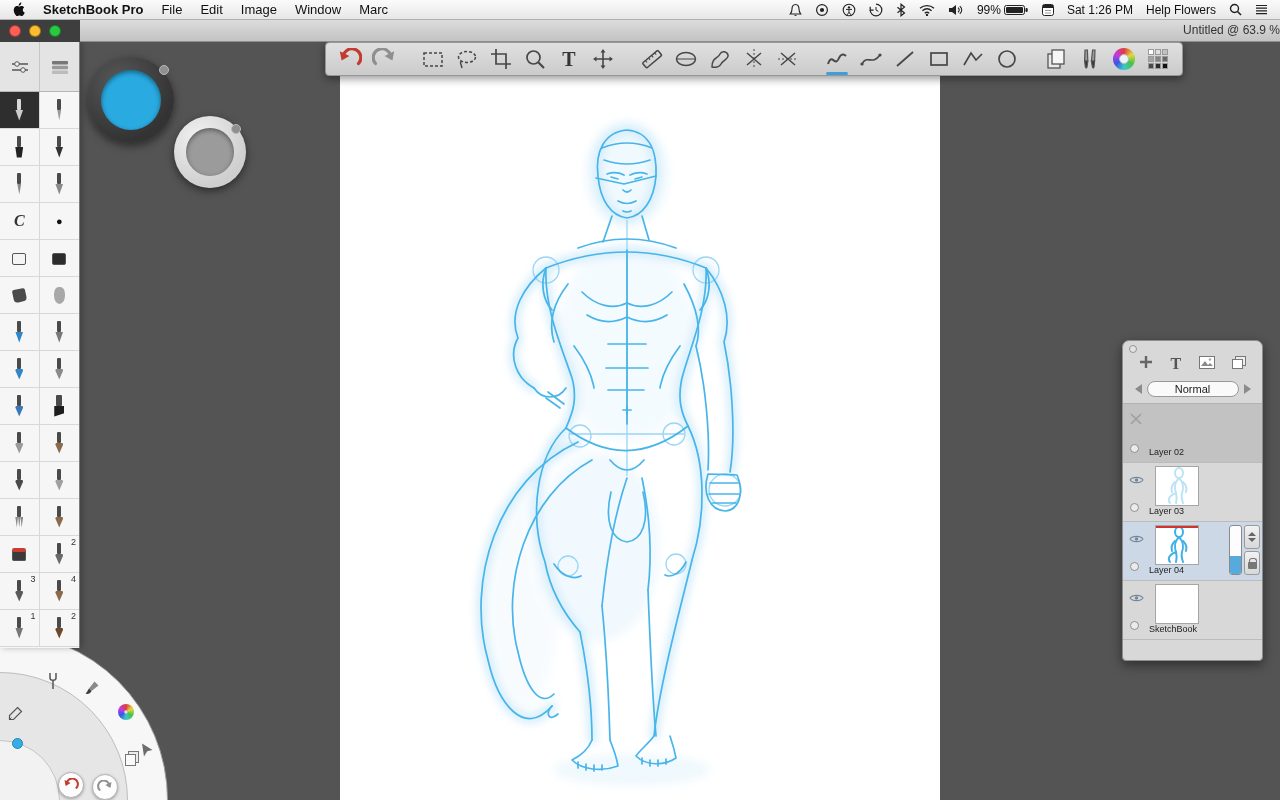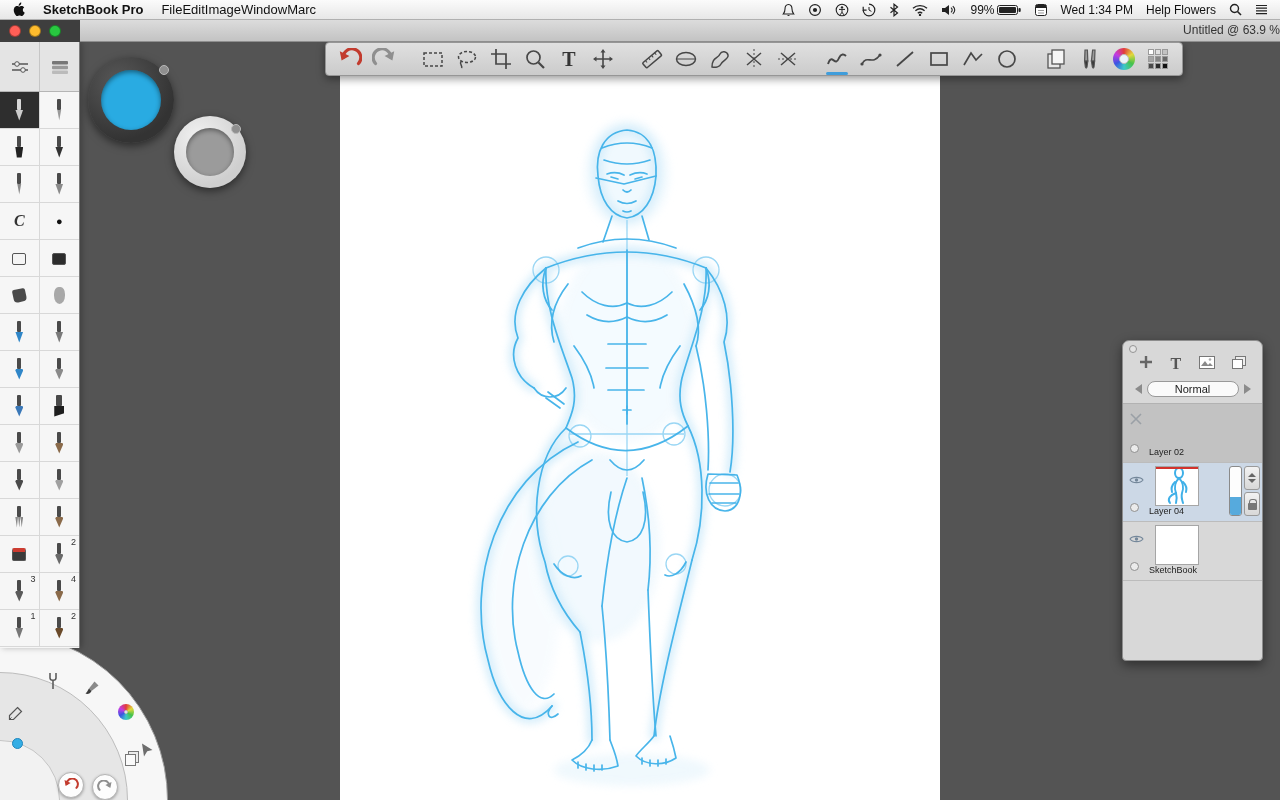--- a/index.html
+++ b/index.html
@@ -127,21 +127,21 @@
 </svg>
 
 <div class="menu-bar">
   <div class="menu-left">
     <span class="apple">
         <svg width="13" height="15" viewBox="0 0 13 15">
           <path d="M10.8 7.9c0-1.7 1.4-2.5 1.4-2.5-.8-1.1-2-1.3-2.4-1.3-1-.1-2 .6-2.5.6-.5 0-1.3-.6-2.2-.6-1.1 0-2.2.7-2.8 1.7-1.2 2-.3 5 .9 6.6.6.8 1.2 1.7 2.1 1.7.9 0 1.2-.5 2.2-.5 1 0 1.3.5 2.2.5.9 0 1.5-.8 2.1-1.6.7-.9.9-1.8.9-1.9 0 0-1.9-.7-1.9-2.7z M8.6 2.8c.5-.6.8-1.4.7-2.2-.7 0-1.5.5-2 1.1-.4.5-.8 1.3-.7 2.1.8.1 1.5-.4 2-1z" fill="#111"></path>
         </svg>
       </span>
     <span class="app-name">SketchBook Pro</span>
-    <span style="display:flex;">
+    <span style="display:flex;gap:18px">
         <span class="menu-item">File</span>
         <span class="menu-item">Edit</span>
         <span class="menu-item">Image</span>
         <span class="menu-item">Window</span>
         <span class="menu-item">Marc</span>
       </span>
   </div>
   <div class="menu-right">
     <span>
         <svg width="13" height="14" viewBox="0 0 13 14">
@@ -197,21 +197,21 @@
           <rect x="21.5" y="4" width="2.2" height="4" rx="1" fill="#222"></rect>
         </svg>
       </span>
     <span>
         <svg width="12" height="12" viewBox="0 0 12 12">
           <rect x="0.5" y="0.5" width="11" height="11" rx="2" fill="#fff" stroke="#222"></rect>
           <rect x="1" y="1" width="10" height="3" fill="#222"></rect>
           <path d="M3 6.5 H9 M3 9 H9" stroke="#999" stroke-width="1"></path>
         </svg>
       </span>
-    <span>Wed 1:34 PM</span>
+    <span>Sat 1:26 PM</span>
     <span>Help Flowers</span>
     <span>
         <svg width="13" height="13" viewBox="0 0 13 13">
           <circle cx="5.5" cy="5.5" r="4" fill="none" stroke="#222" stroke-width="1.4"></circle>
           <path d="M8.5 8.5 L12 12" stroke="#222" stroke-width="1.6"></path>
         </svg>
       </span>
     <span>
         <svg width="13" height="11" viewBox="0 0 13 11">
           <path d="M1 1.5 H12 M1 4.2 H12 M1 6.9 H12 M1 9.6 H12" stroke="#222" stroke-width="1.2"></path>
@@ -702,20 +702,33 @@
     <span class="tri right"></span>
   </div>
   <div class="layer-list">
       <div class="layer-row dimmed">
         <span class="vis"><svg width="14" height="14" viewBox="0 0 14 14">
             <path d="M2 2 L12 12 M12 2 L2 12" stroke="#9aa0a6" stroke-width="1.6"></path>
           </svg></span>
         <span class="radio"></span>
         <span class="lname">Layer 02</span>
       </div>
+      <div class="layer-row">
+        <span class="vis"><svg width="15" height="10" viewBox="0 0 15 10">
+            <path d="M1 5 C3.5 1.5 11.5 1.5 14 5 C11.5 8.5 3.5 8.5 1 5 Z" fill="none" stroke="#74879a" stroke-width="1.1"></path>
+            <circle cx="7.5" cy="5" r="1.7" fill="#74879a"></circle>
+          </svg></span>
+        <div class="thumb t-faint">
+          <svg width="34" height="40" viewBox="0 0 34 40">
+            <use href="#mini-figure"></use>
+          </svg>
+        </div>
+        <span class="radio"></span>
+        <span class="lname">Layer 03</span>
+      </div>
       <div class="layer-row selected">
         <span class="vis"><svg width="15" height="10" viewBox="0 0 15 10">
             <path d="M1 5 C3.5 1.5 11.5 1.5 14 5 C11.5 8.5 3.5 8.5 1 5 Z" fill="none" stroke="#74879a" stroke-width="1.1"></path>
             <circle cx="7.5" cy="5" r="1.7" fill="#74879a"></circle>
           </svg></span>
         <div class="thumb t-art">
           <svg width="34" height="40" viewBox="0 0 34 40">
             <use href="#mini-figure"></use>
           </svg>
           <div class="red-mark"></div>

